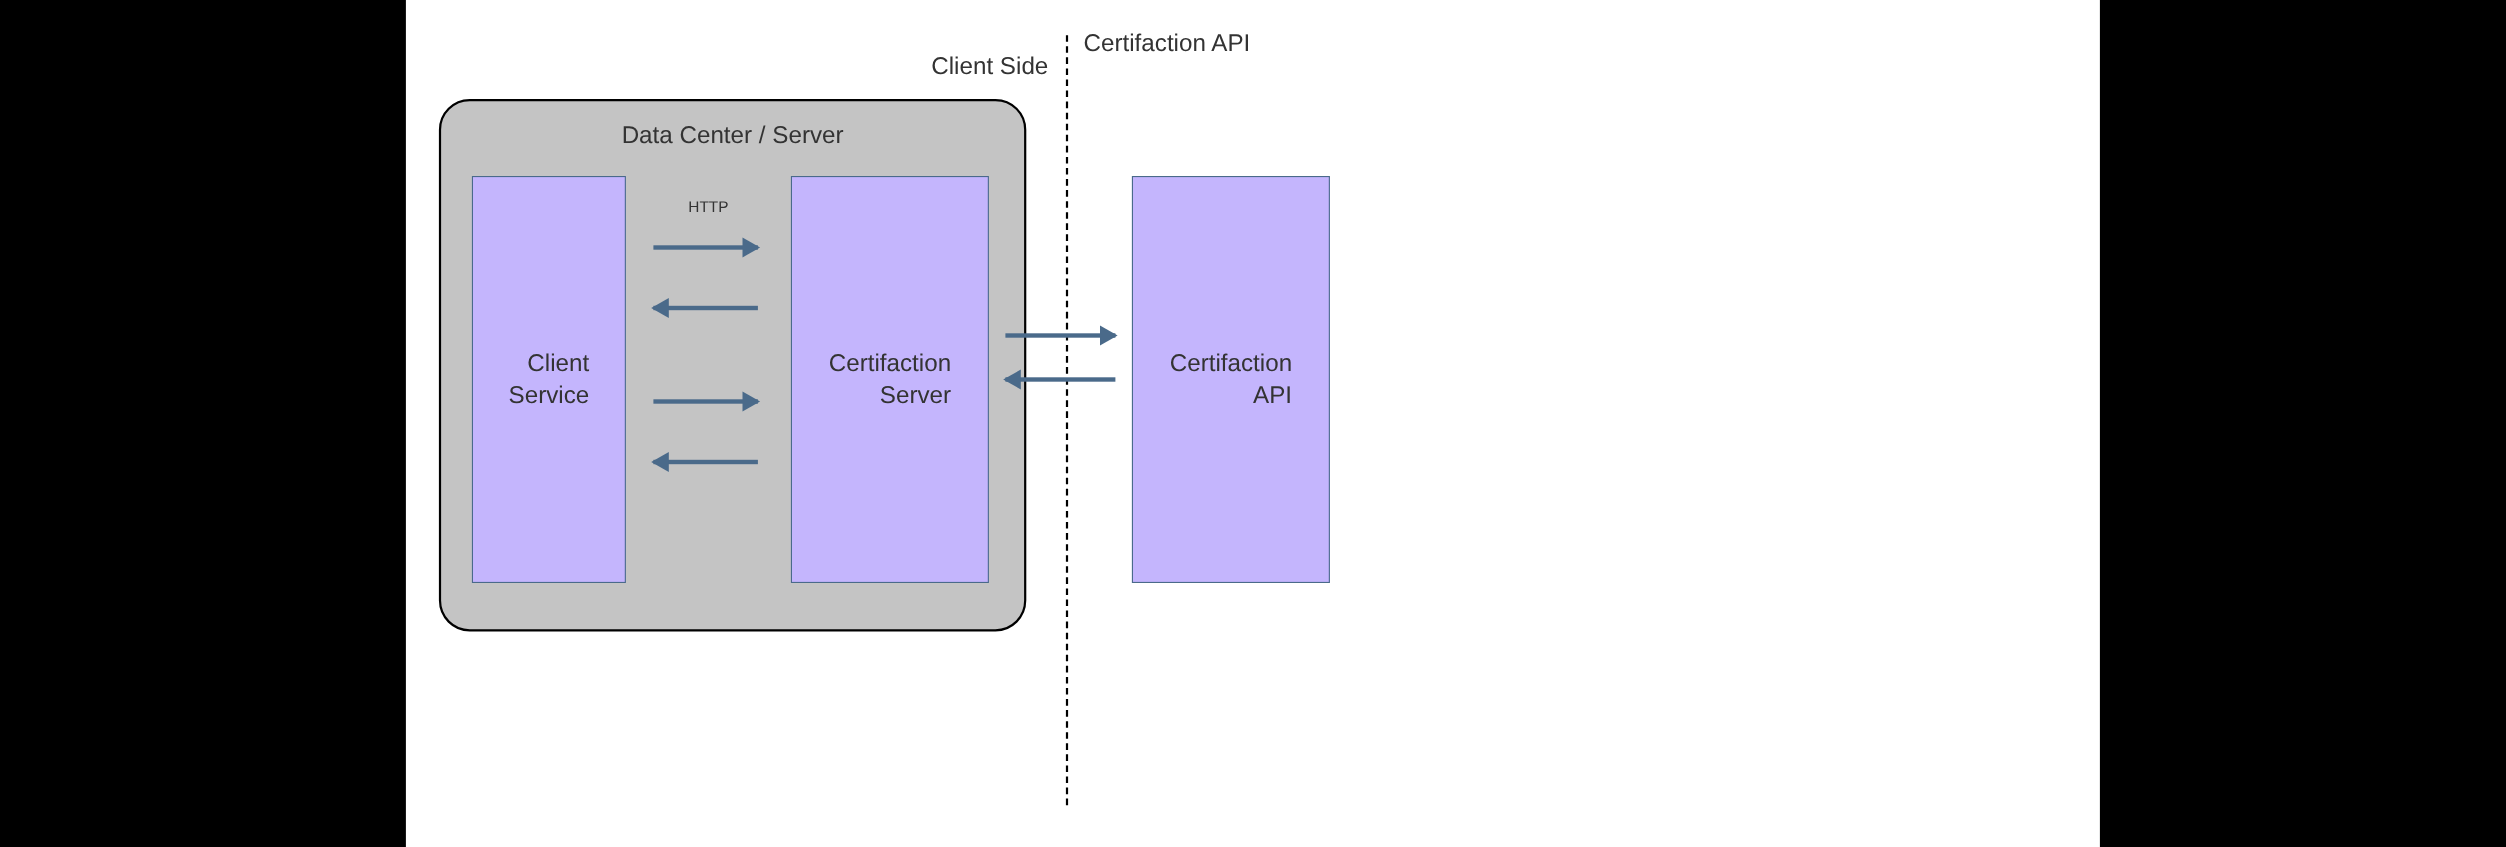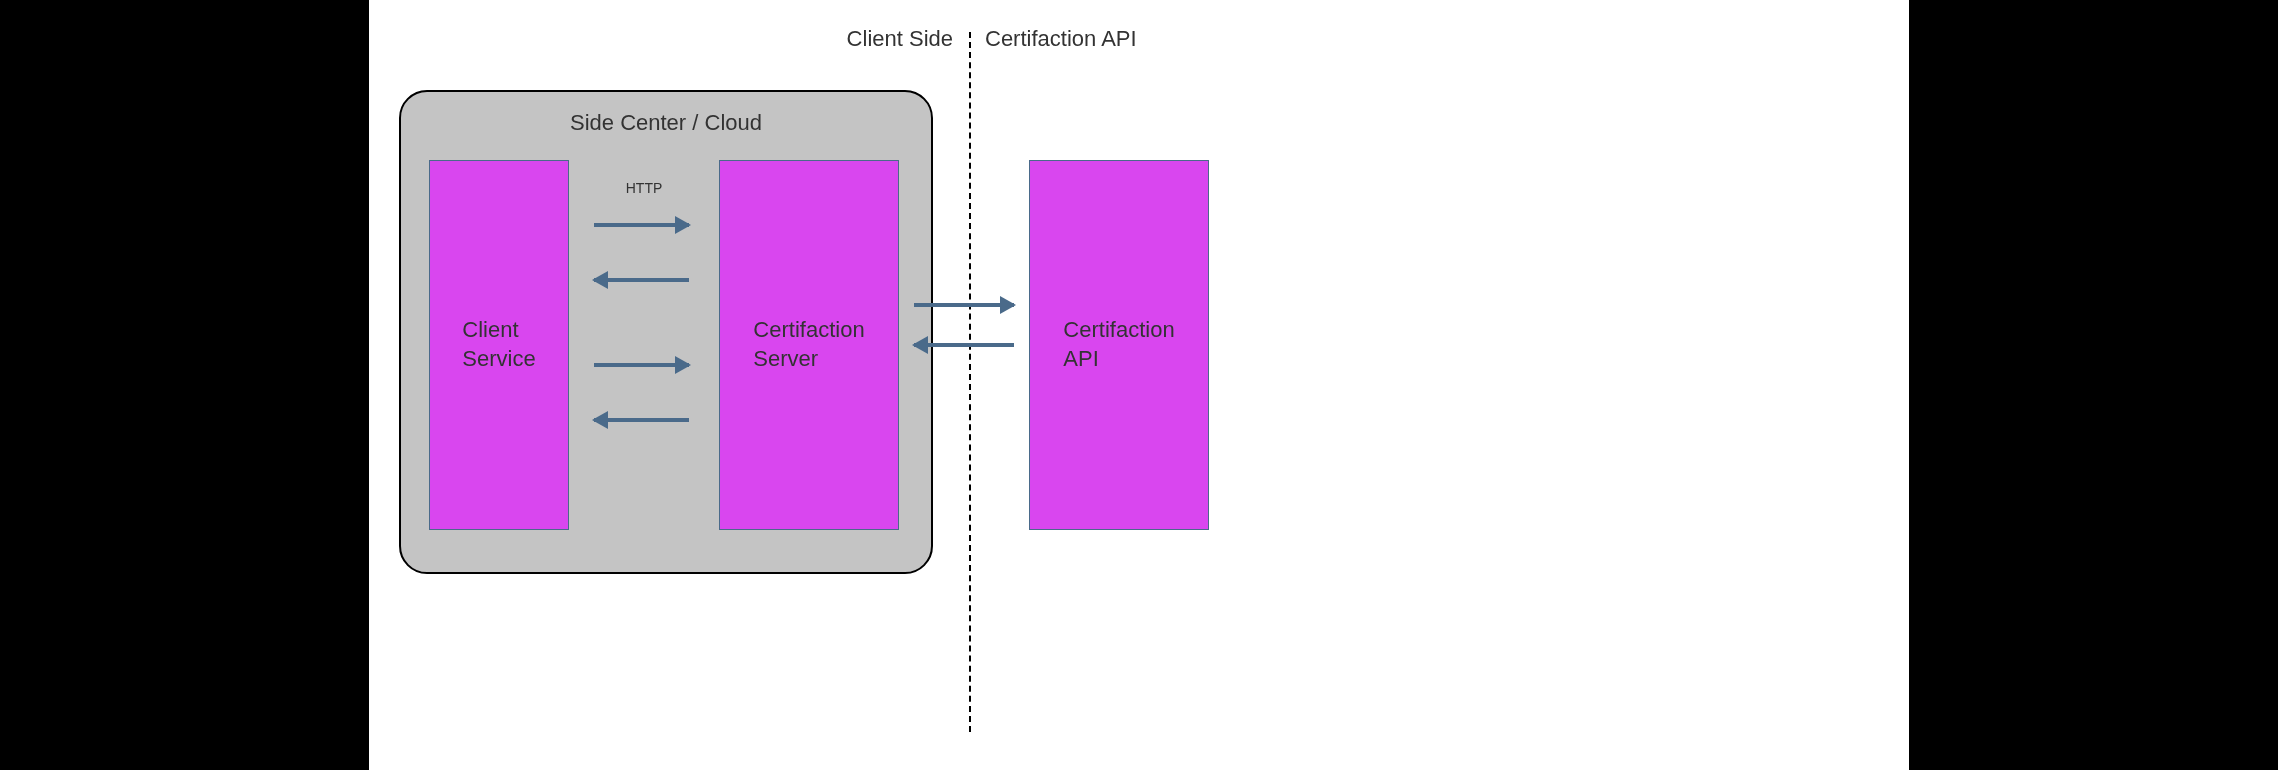--- a/index.html
+++ b/index.html
@@ -37,26 +37,26 @@
     position: absolute;
     top: 18px;
     left: 0;
     right: 0;
     text-align: center;
     font-size: 22px;
     color: #333;
   }
   .node {
     position: absolute;
-    background: #d946ef;
+    background: #c4b5fd;
     border: 1px solid #4a6a8a;
     display: flex;
     align-items: center;
     justify-content: center;
-    text-align: left;
+    text-align: right;
     font-size: 22px;
     line-height: 1.3;
     color: #333;
     box-sizing: border-box;
   }
   .node.client {
     left: 60px;
     top: 160px;
     width: 140px;
     height: 370px;
@@ -82,20 +82,21 @@
   }
   .top-label {
     position: absolute;
     top: 26px;
     font-size: 22px;
     color: #333;
   }
   .top-label.left {
     right: calc(100% - 600px + 16px);
     text-align: right;
+    margin-top: 21px;
   }
   .top-label.right {
     left: 616px;
   }
   .http-label {
     position: absolute;
     left: 200px;
     top: 180px;
     width: 150px;
     text-align: center;
@@ -145,21 +146,21 @@
 
 <div class="page">
   <div class="canvas">
 
     <div class="top-label left">Client Side</div>
     <div class="top-label right">Certifaction API</div>
 
     <div class="divider"></div>
 
     <div class="dc-box">
-      <div class="dc-title">Side Center / Cloud</div>
+      <div class="dc-title">Data Center / Server</div>
     </div>
 
     <div class="node client">
       <span style="white-space:pre-line;">Client
 Service</span>
     </div>
 
     <div class="node server">
       <span style="white-space:pre-line;">Certifaction
 Server</span>

